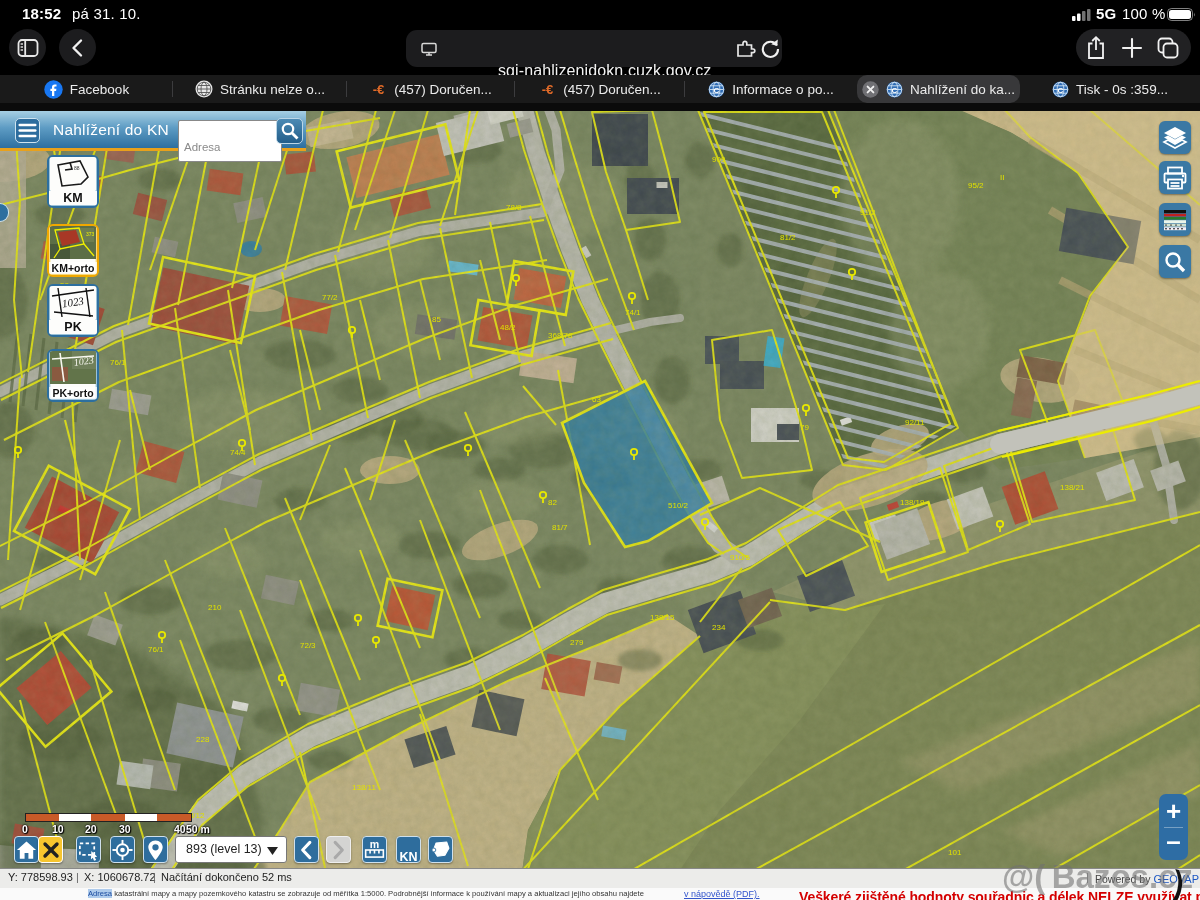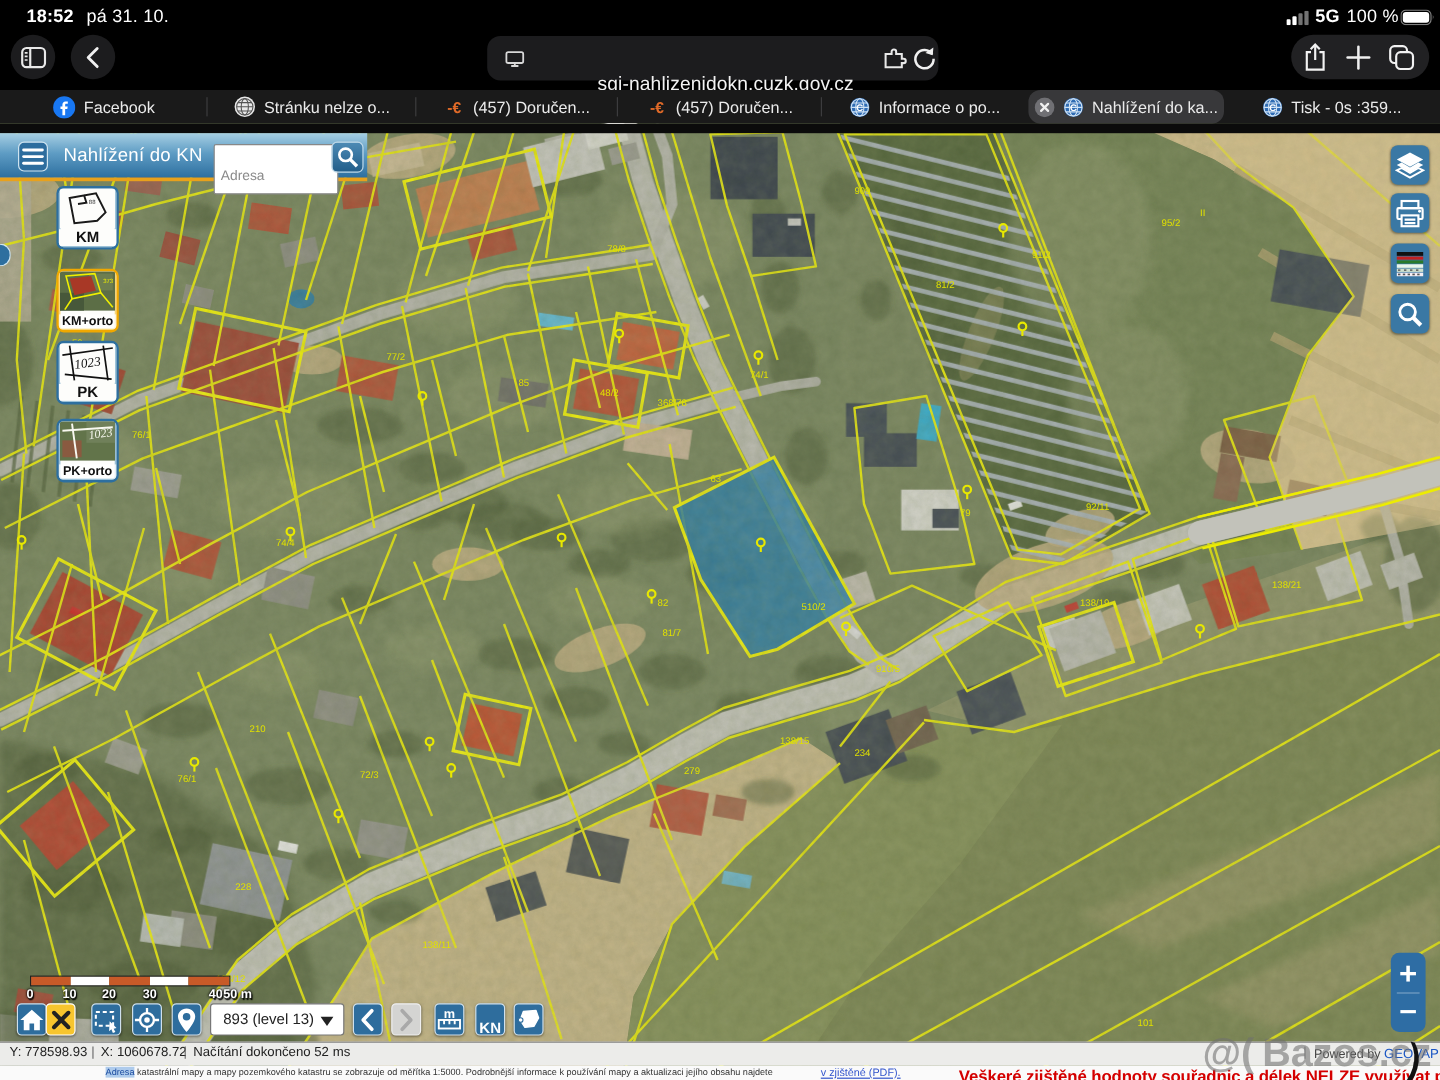--- a/index.html
+++ b/index.html
@@ -869,19 +869,19 @@
   <span style="left:76px; color:#666;">|</span>
   <span style="left:84px;">X: 1060678.72</span>
   <span style="left:153px; color:#666;">|</span>
   <span style="left:161px;">Načítání dokončeno 52 ms</span>
   <span style="left:1086px; color:#888;">|</span>
   <span style="left:1095px; color:#444; font-size:10.5px; top:4px;">Powered by <span style="color:#1a56c4; font-size:11px;">GEOVAP</span></span>
 </div>
 
 <div id="blackbar" class="abs">
   <span style="left:88px;"><span style="background:#aecbec;color:#1a4a9e;">Adresa</span> katastrální mapy a mapy pozemkového katastru se zobrazuje od měřítka 1:5000. Podrobnější informace k používání mapy a aktualizaci jejího obsahu najdete</span>
-  <span style="left:684px; color:#3355cc; text-decoration:underline; font-size:9px;">v zjištěné (PDF).</span>
+  <span style="left:684px; color:#3355cc; text-decoration:underline; font-size:9px;">v nápovědě (PDF).</span>
   <span style="left:799px; color:#d40000; font-weight:bold; font-size:14px; letter-spacing:-0.1px;">Veškeré zjištěné hodnoty souřadnic a délek NELZE využívat pro vytyčování hranic pozemků v terénu.</span>
 </div>
 
 <div id="wm" class="abs">@( Bazos.cz</div>
 <div id="wm2" class="abs">)</div>
 
 </div>
 </body></html>

